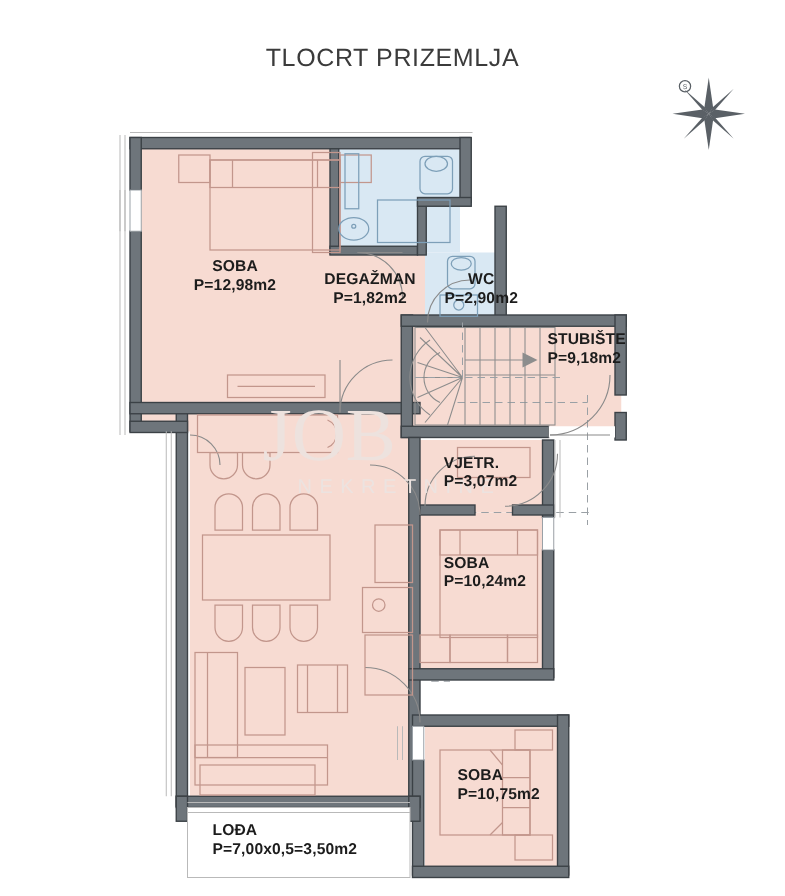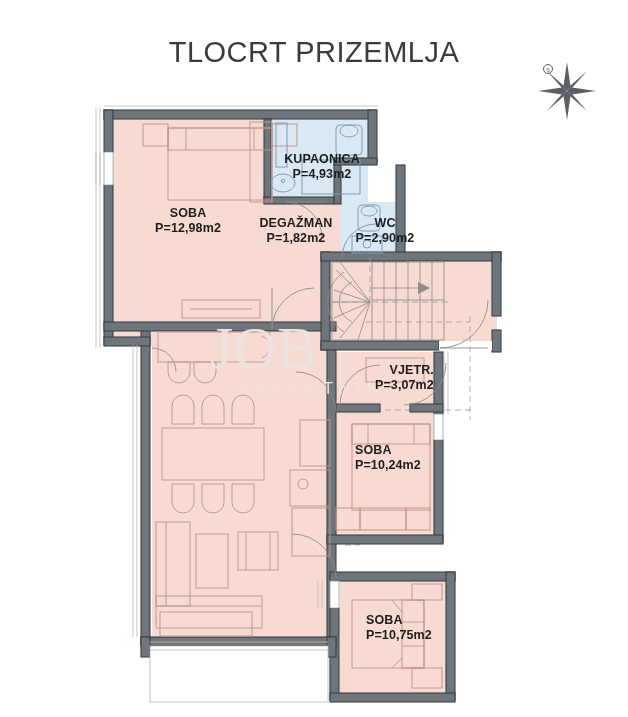--- a/index.html
+++ b/index.html
@@ -9,21 +9,21 @@
     background:#ffffff;
     font-family:"Liberation Sans", sans-serif;
     overflow:hidden;
     position:relative;
   }
   #page-wrap{position:relative;width:628px;height:717px;}
   #plan-title{
     position:absolute;
     left:0;top:36px;width:628px;
     text-align:center;
-    font-size:29px;
+    font-size:20px;
     letter-spacing:0.5px;
     color:#3b3b3b;
     font-weight:400;
     font-family:"Liberation Sans", sans-serif;
   }
   #compass{position:absolute;left:536px;top:60px;width:62px;height:62px;}
   #floorplan{position:absolute;left:0;top:0;width:628px;height:717px;}
   .room-label{
     position:absolute;
     color:#1c1c1c;
@@ -301,46 +301,50 @@
   <svg id="watermark" viewBox="0 0 330 90">
     <text x="10" y="52" font-size="60" fill="#ede2de" font-family="Liberation Serif, serif">JOB</text>
     <text x="38" y="78" font-size="16" fill="#ece3e0" letter-spacing="6" font-family="Liberation Sans, sans-serif">NEKRETNINE</text>
   </svg>
 
   <div class="room-label centered" style="left:188px;top:206px;">
     <span class="rl-name">SOBA</span>
     <span class="rl-area">P=12,98m2</span>
   </div>
 
-  <div class="room-label centered" style="left:322px;top:152px;">
-    <span class="rl-name">KUPAONICA</span>
-    <span class="rl-area">P=4,93m2</span>
-  </div>
 
   <div class="room-label centered" style="left:296px;top:216px;">
     <span class="rl-name">DEGAŽMAN</span>
     <span class="rl-area">P=1,82m2</span>
   </div>
 
   <div class="room-label centered" style="left:385px;top:216px;">
     <span class="rl-name">WC</span>
     <span class="rl-area">P=2,90m2</span>
   </div>
 
-
-  <div class="room-label" style="left:375px;top:363px;text-align:right;">
+  <div class="room-label" style="left:438px;top:264px;">
+    <span class="rl-name">STUBIŠTE</span>
+    <span class="rl-area">P=9,18m2</span>
+  </div>
+
+  <div class="room-label" style="left:355px;top:363px;">
     <span class="rl-name">VJETR.</span>
     <span class="rl-area">P=3,07m2</span>
   </div>
 
 
   <div class="room-label" style="left:355px;top:443px;">
     <span class="rl-name">SOBA</span>
     <span class="rl-area">P=10,24m2</span>
   </div>
 
   <div class="room-label" style="left:366px;top:613px;">
     <span class="rl-name">SOBA</span>
     <span class="rl-area">P=10,75m2</span>
   </div>
 
+  <div class="room-label" style="left:170px;top:657px;">
+    <span class="rl-name">LOĐA</span>
+    <span class="rl-area">P=7,00x0,5=3,50m2</span>
+  </div>
 
 </div>
 
 </body></html>

